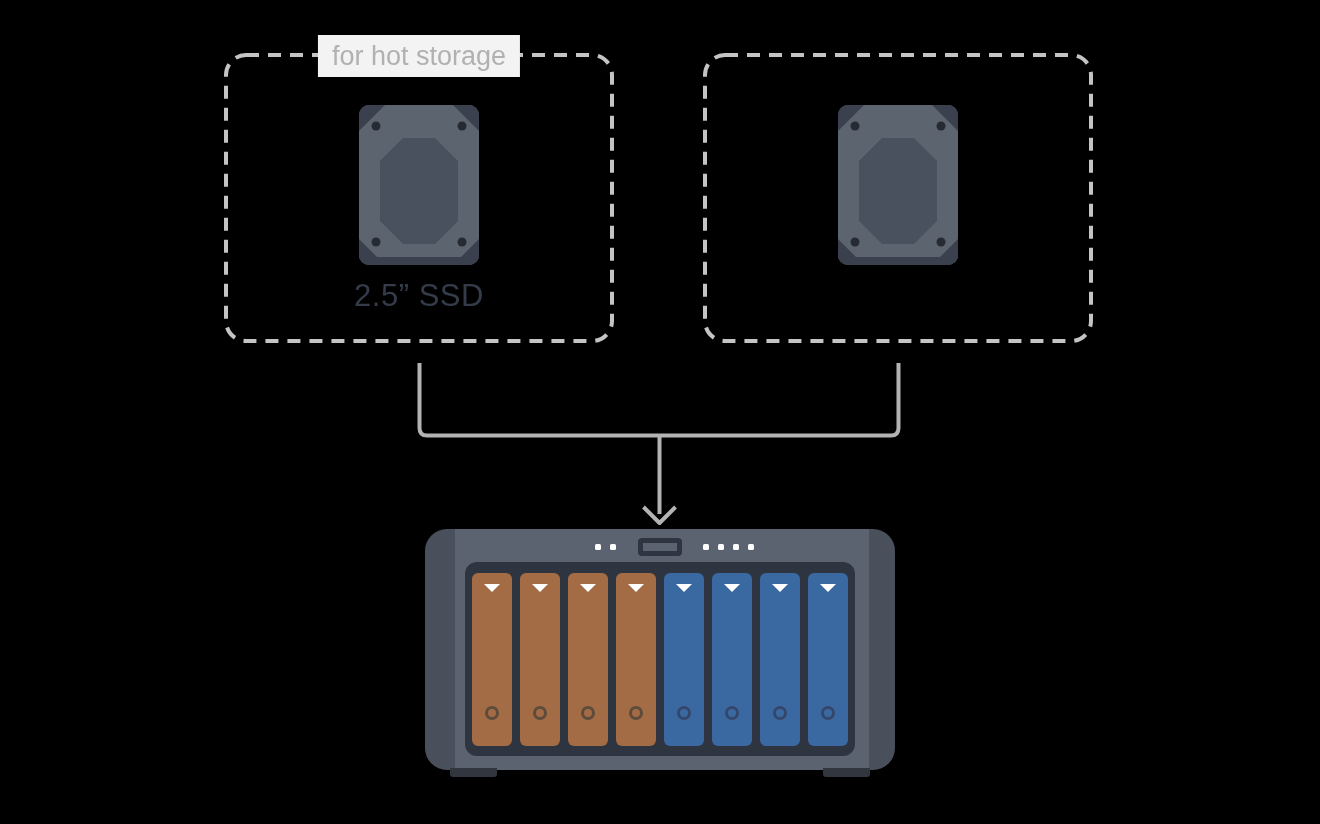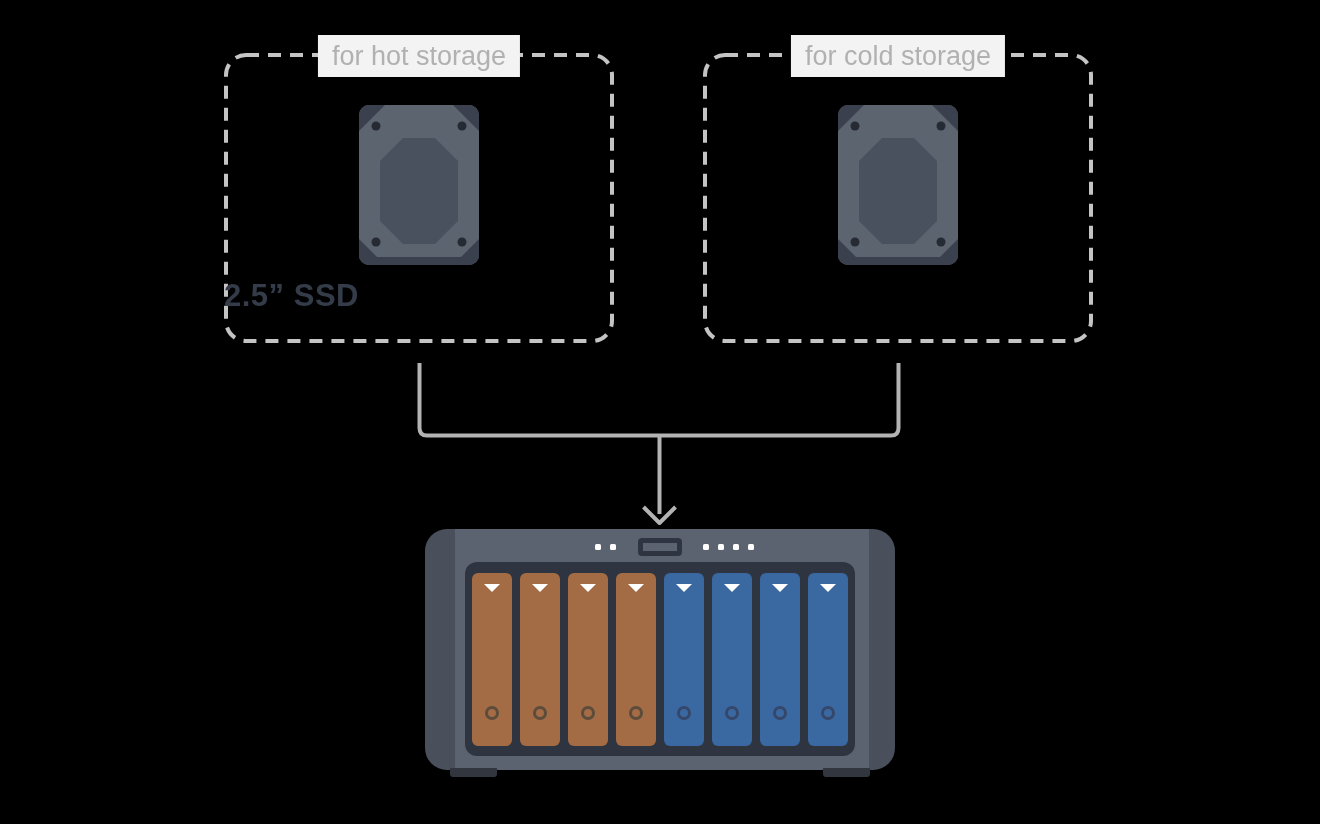--- a/index.html
+++ b/index.html
@@ -30,23 +30,23 @@
     font-size: 27px; line-height: 34px; font-weight: 400;
     padding: 4px 14px; white-space: nowrap;
   }
   .drive-icon { position: absolute; left: 135px; top: 52px; }
   .drive-body  { fill: var(--drive-body); }
   .drive-dark  { fill: var(--drive-dark); }
   .drive-panel { fill: var(--drive-panel); }
   .drive-hole  { fill: var(--drive-hole); }
   .drive-caption {
     position: absolute; top: 225px; left: 0; width: 100%;
-    text-align: left;
+    text-align: center;
     color: var(--caption-text);
-    font-size: 31px; font-weight: 700; letter-spacing: 0.5px;
+    font-size: 31px; font-weight: 400; letter-spacing: 0.5px;
   }
 
   
   .connector-svg { position: absolute; left: 0; top: 0; pointer-events: none; }
   .connector-path {
     fill: none;
     stroke: var(--connector);
     stroke-width: 4;
     stroke-linecap: butt;
     stroke-linejoin: round;
@@ -140,21 +140,20 @@
         <circle class="drive-hole" cx="103" cy="137" r="4.5"></circle>
       </g>
     </svg>
     <div class="drive-caption">2.5” SSD</div>
   </div>
 
   <div class="group-box cold">
     <svg class="dash-frame" width="390" height="290">
       <rect class="dash-rect" x="2" y="2" width="386" height="286" rx="20"></rect>
     </svg>
-    <div class="group-tag">for cold storage</div>
     <svg class="drive-icon" width="120" height="160" viewBox="0 0 120 160">
       <defs>
         <clipPath id="clip-hdd">
             <rect x="0" y="0" width="120" height="160" rx="10"></rect>
           </clipPath>
       </defs>
       <g clip-path="url(#clip-hdd)">
         <rect class="drive-body" x="0" y="0" width="120" height="160"></rect>
         <polygon class="drive-dark" points="0,0 26,0 0,26"></polygon>
         <polygon class="drive-dark" points="94,0 120,0 120,26"></polygon>

